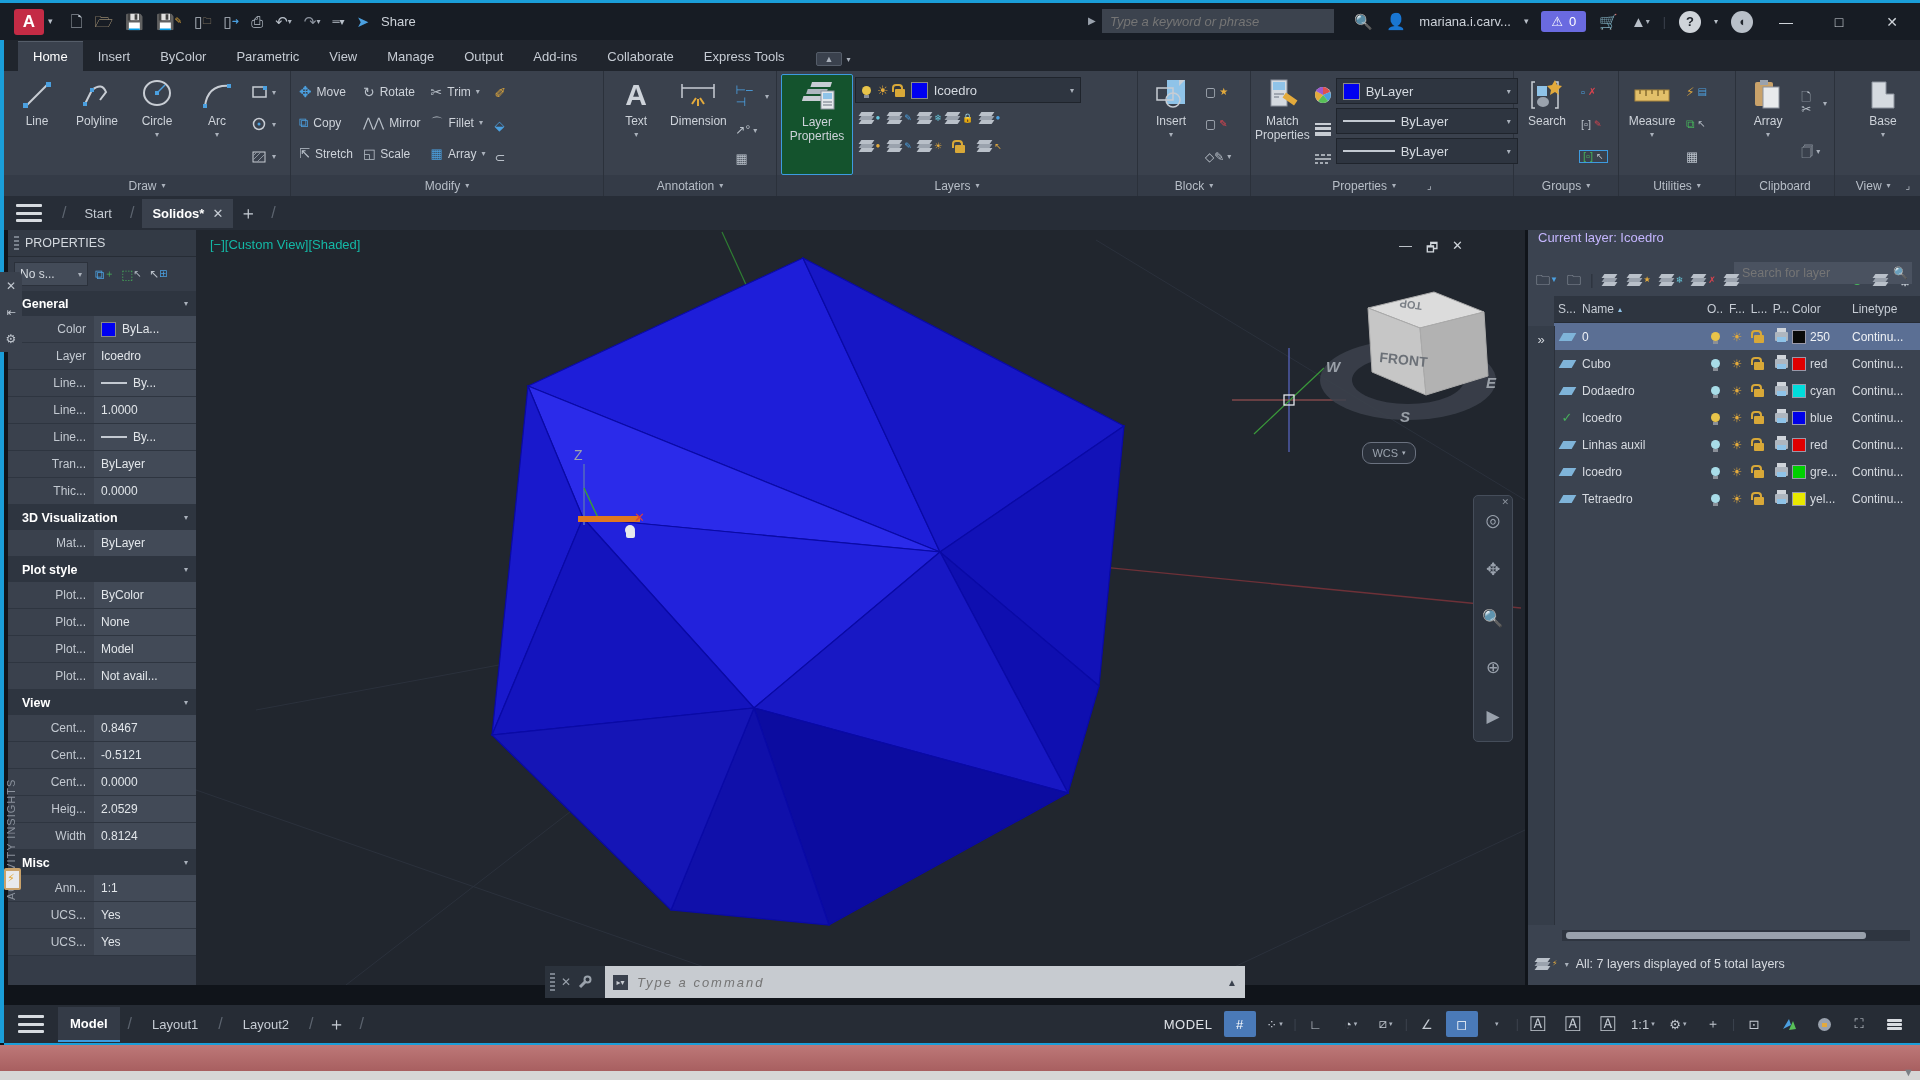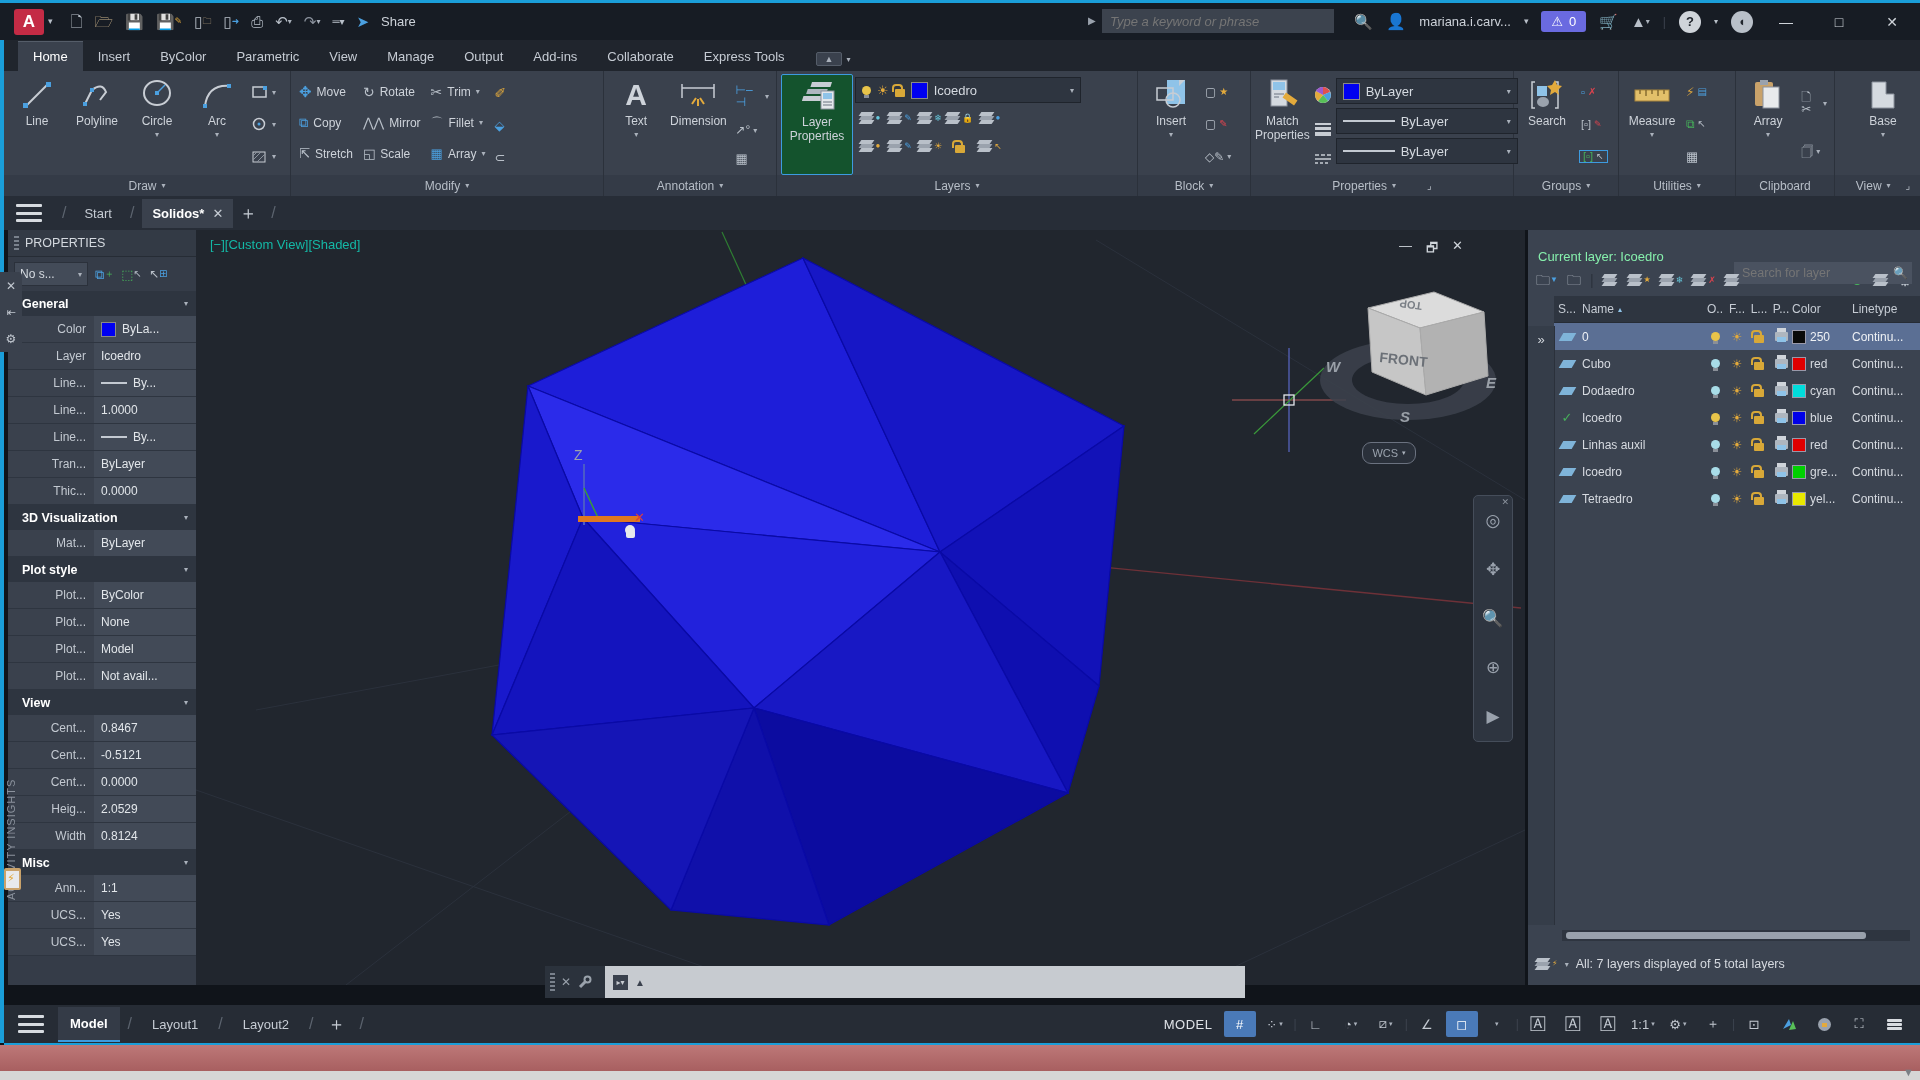--- a/index.html
+++ b/index.html
@@ -114,21 +114,21 @@
   .cmdline{left:545px;top:966px;width:700px;height:32px;display:flex;align-items:center;}
   .cmd-left{width:50px;height:32px;background:#2b323c;display:flex;align-items:center;gap:6px;padding:0 5px;color:#9aa2ac;}
   .cmd-box{flex:1;height:32px;background:#c7cbd0;display:flex;align-items:center;padding:0 8px;gap:7px;}
   .cmd-chip{width:15px;height:15px;background:#3a414d;color:#c7cbd0;font-size:8px;display:flex;align-items:center;justify-content:center;}
   .cmd-input{flex:1;border:none;background:transparent;outline:none;font-style:italic;font-size:13px;
              color:#4a4f55;font-family:"Liberation Sans",sans-serif;letter-spacing:2px;}
   .cmd-up{color:#3a414d;font-size:10px;}
 
   
   .lpm{left:1528px;top:230px;width:392px;height:755px;background:#3b4350;}
-  .lpm-cur{height:34px;display:flex;align-items:flex-end;padding:0 10px;color:#86efac;font-size:13px;}
+  .lpm-cur{height:34px;display:flex;align-items:flex-start;padding:0 10px;color:#c4b5fd;font-size:13px;}
   .lpm-search{position:absolute;right:8px;top:32px;width:148px;height:22px;background:#4a5260;border:none;
               color:#9aa3ae;font-size:12.5px;padding:0 22px 0 8px;outline:none;}
   .lpm-tools{height:32px;display:flex;align-items:center;gap:9px;padding:0 8px;font-size:14px;color:#b9c0c9;}
   .lpm-tools .sp{flex:1;}
   .lhead,.lrow{display:flex;align-items:center;height:27px;font-size:12px;color:#d6dae0;}
   .lhead{background:#2e3540;color:#c6ccd4;height:26px;border-bottom:1px solid #262c35;}
   .lc-s{width:26px;display:flex;justify-content:center;flex-shrink:0;}
   .lc-name{width:122px;display:flex;align-items:center;gap:4px;flex-shrink:0;padding-left:2px;}
   .lc-i{width:22px;display:flex;justify-content:center;flex-shrink:0;}
   .lc-col{width:60px;display:flex;align-items:center;gap:4px;flex-shrink:0;}
@@ -807,20 +807,21 @@
   <div class="cmd-left">
     <span class="grip" style="height:18px"></span>
     <span>✕</span>
     <svg width="15" height="15">
         <path d="M3,12 L9,6" stroke="#9aa2ac" stroke-width="3"></path>
         <circle cx="10.5" cy="4.5" r="3" fill="none" stroke="#9aa2ac" stroke-width="2"></circle>
       </svg>
   </div>
   <div class="cmd-box">
     <span class="cmd-chip">▸▾</span>
+    <input class="cmd-input" placeholder="Type a command" style="">
     <span class="cmd-up">▲</span>
   </div>
 </div>
 
 <div class="abs lpm">
   <div class="lpm-cur">
     <span>Current layer: Icoedro</span>
   </div>
   <input class="lpm-search abs" placeholder="Search for layer" style="">
   <span class="abs" style="right:12px;top:36px;color:#b9c0c9;font-size:12px">🔍</span>

